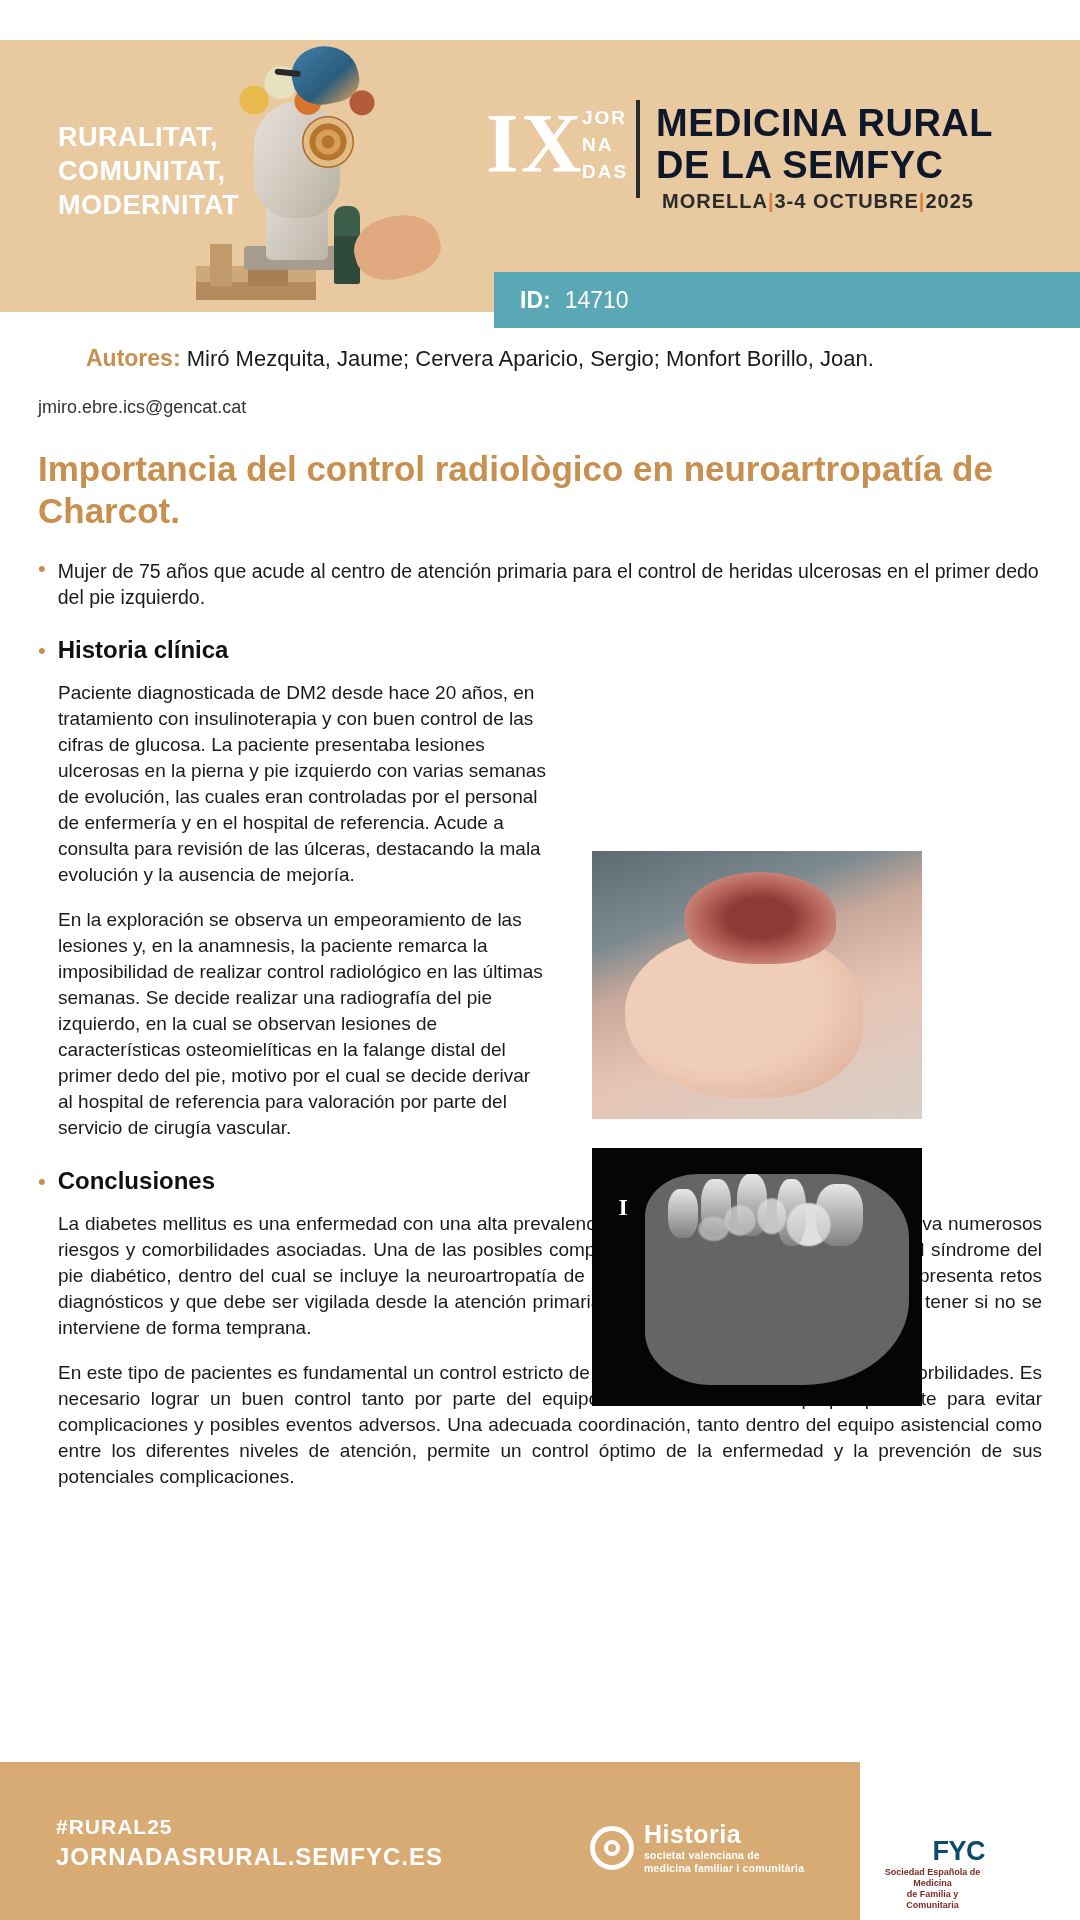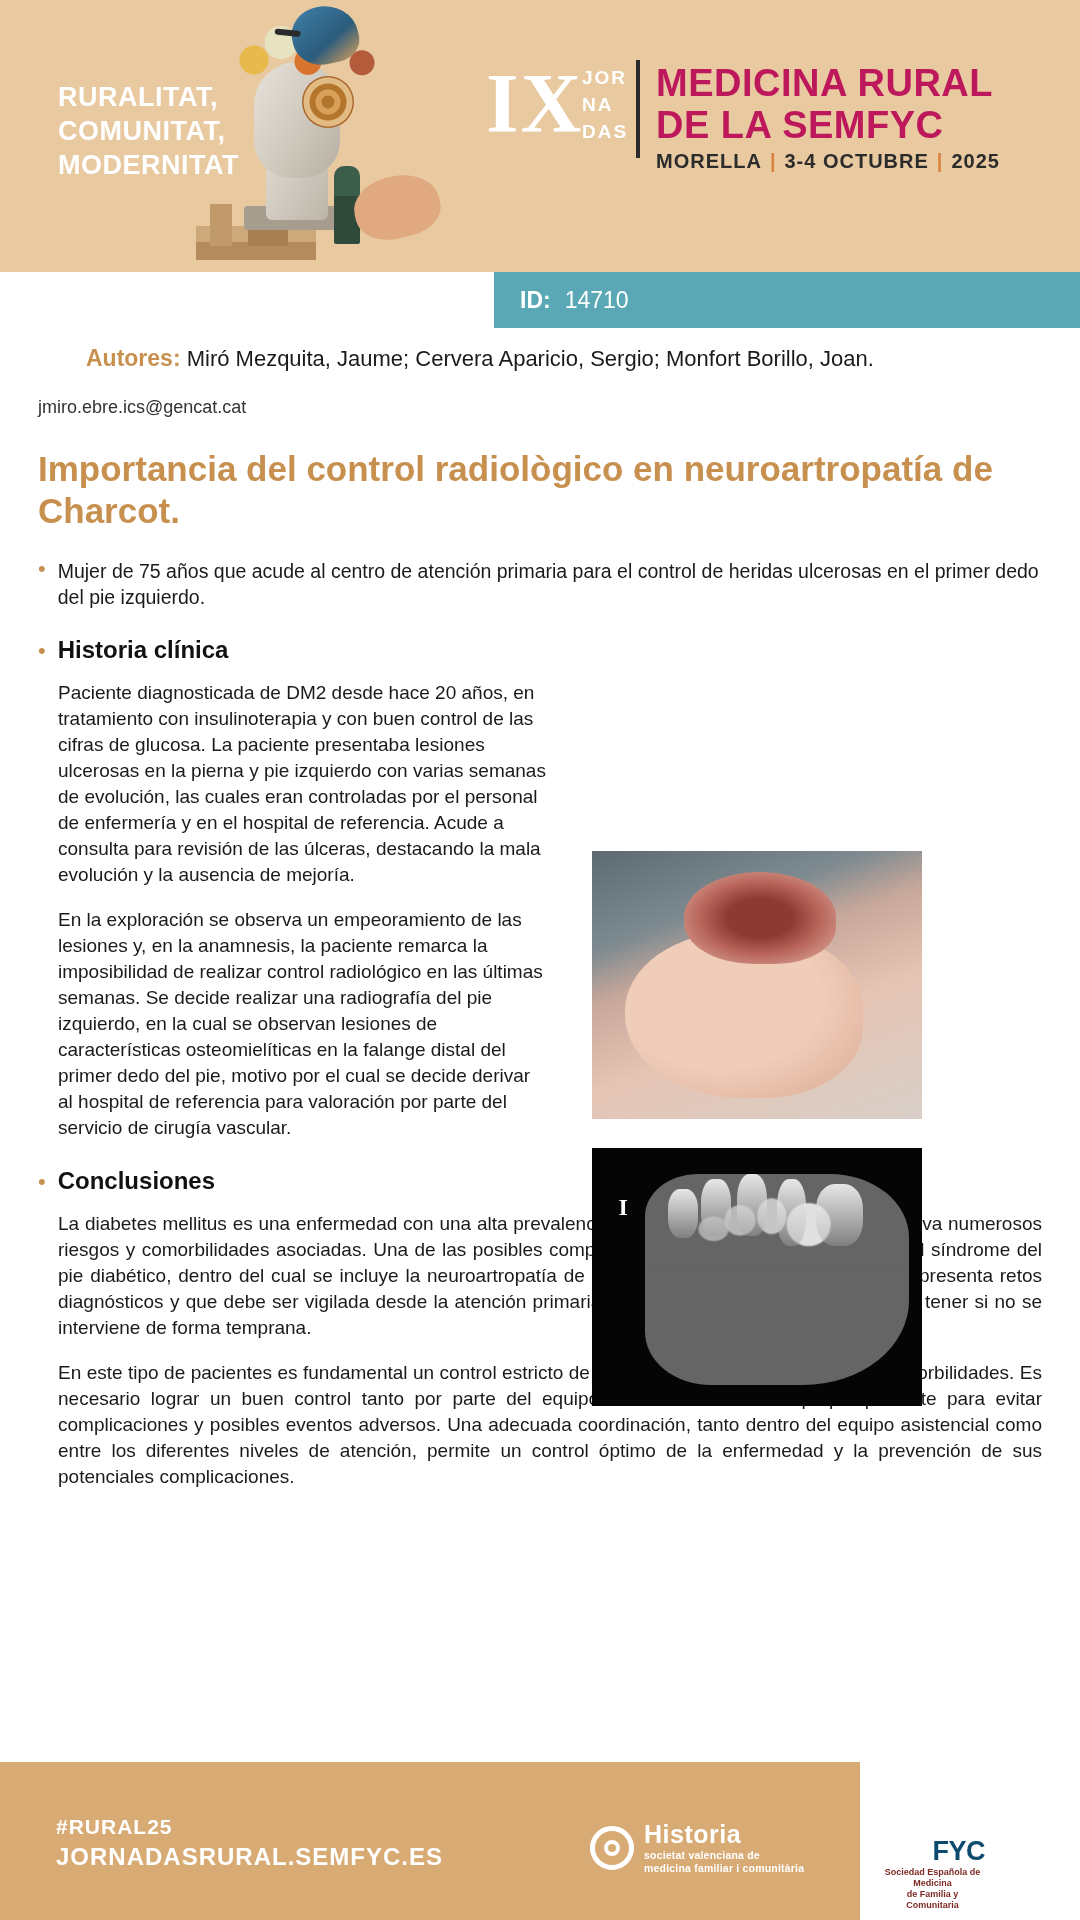--- a/index.html
+++ b/index.html
@@ -16,20 +16,21 @@
     position: relative;
   }
 
   
   .header {
     position: relative;
     width: 1080px;
     height: 272px;
     background: #e8c9a0;
     overflow: hidden;
+    margin-top: 40px;
   }
   .header-left {
     position: absolute;
     left: 58px;
     top: 80px;
     color: #ffffff;
     font-weight: bold;
     font-size: 27px;
     line-height: 34px;
     letter-spacing: 0.5px;
@@ -197,34 +198,33 @@
     left: 150px;
     top: 2px;
     width: 4px;
     height: 98px;
     background: #2b2b2b;
   }
   .title-main {
     position: absolute;
     left: 170px;
     top: 4px;
-    color: #be185d;
+    color: #0f172a;
     font-weight: bold;
     font-size: 38px;
     line-height: 42px;
     letter-spacing: 0.5px;
     white-space: nowrap;
   }
   .title-sub {
     position: absolute;
-    left: 170px;
+    left: 176px;
     top: 92px;
     display: flex;
     align-items: center;
-    gap: 8px;
     color: #2b2b2b;
     font-weight: bold;
     font-size: 20px;
     letter-spacing: 1px;
     white-space: nowrap;
   }
   .title-sub .sep { color: #d9833f; }
 
   
   .idbar {

